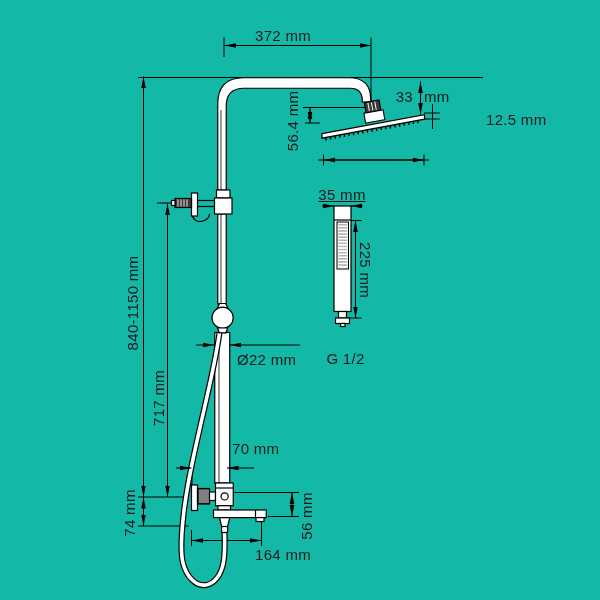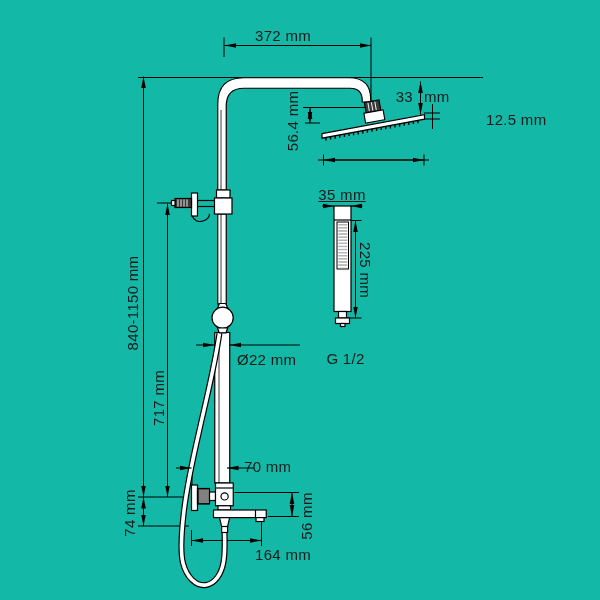--- a/index.html
+++ b/index.html
@@ -163,18 +163,18 @@
   <div class="lbl" style="left:385px;top:89px;width:28px;text-align:right;">33</div>
   <div class="lbl" style="left:424px;top:89px;">mm</div>
   <div class="lbl" style="left:438px;top:112px;margin-left:48px;">12.5 mm</div>
   <div class="lbl rot-ccw" style="left:262px;top:113px;width:61px;">56.4 mm</div>
   <div class="lbl ctr" style="left:317px;top:187px;width:50px;text-decoration:underline;">35 mm</div>
   <div class="lbl rot-cw" style="left:334px;top:262px;width:61px;">225 mm</div>
   <div class="lbl ctr" style="left:323px;top:327px;width:45px;margin-top:24px;">G 1/2</div>
   <div class="lbl rot-ccw" style="left:82px;top:295px;width:101px;">840-1150 mm</div>
   <div class="lbl rot-ccw" style="left:129px;top:390px;width:60px;">717 mm</div>
   <div class="lbl" style="left:237px;top:324px;margin-top:28px;">Ø22 mm</div>
-  <div class="lbl" style="left:232px;top:459px;margin-left:12px;">70 mm</div>
+  <div class="lbl" style="left:232px;top:441px;">70 mm</div>
   <div class="lbl rot-ccw" style="left:104px;top:505px;width:51px;">74 mm</div>
   <div class="lbl rot-ccw" style="left:281px;top:508px;width:51px;">56 mm</div>
   <div class="lbl" style="left:227px;top:547px;margin-left:28px;">164 mm</div>
 
 </div>
 
 </body></html>

